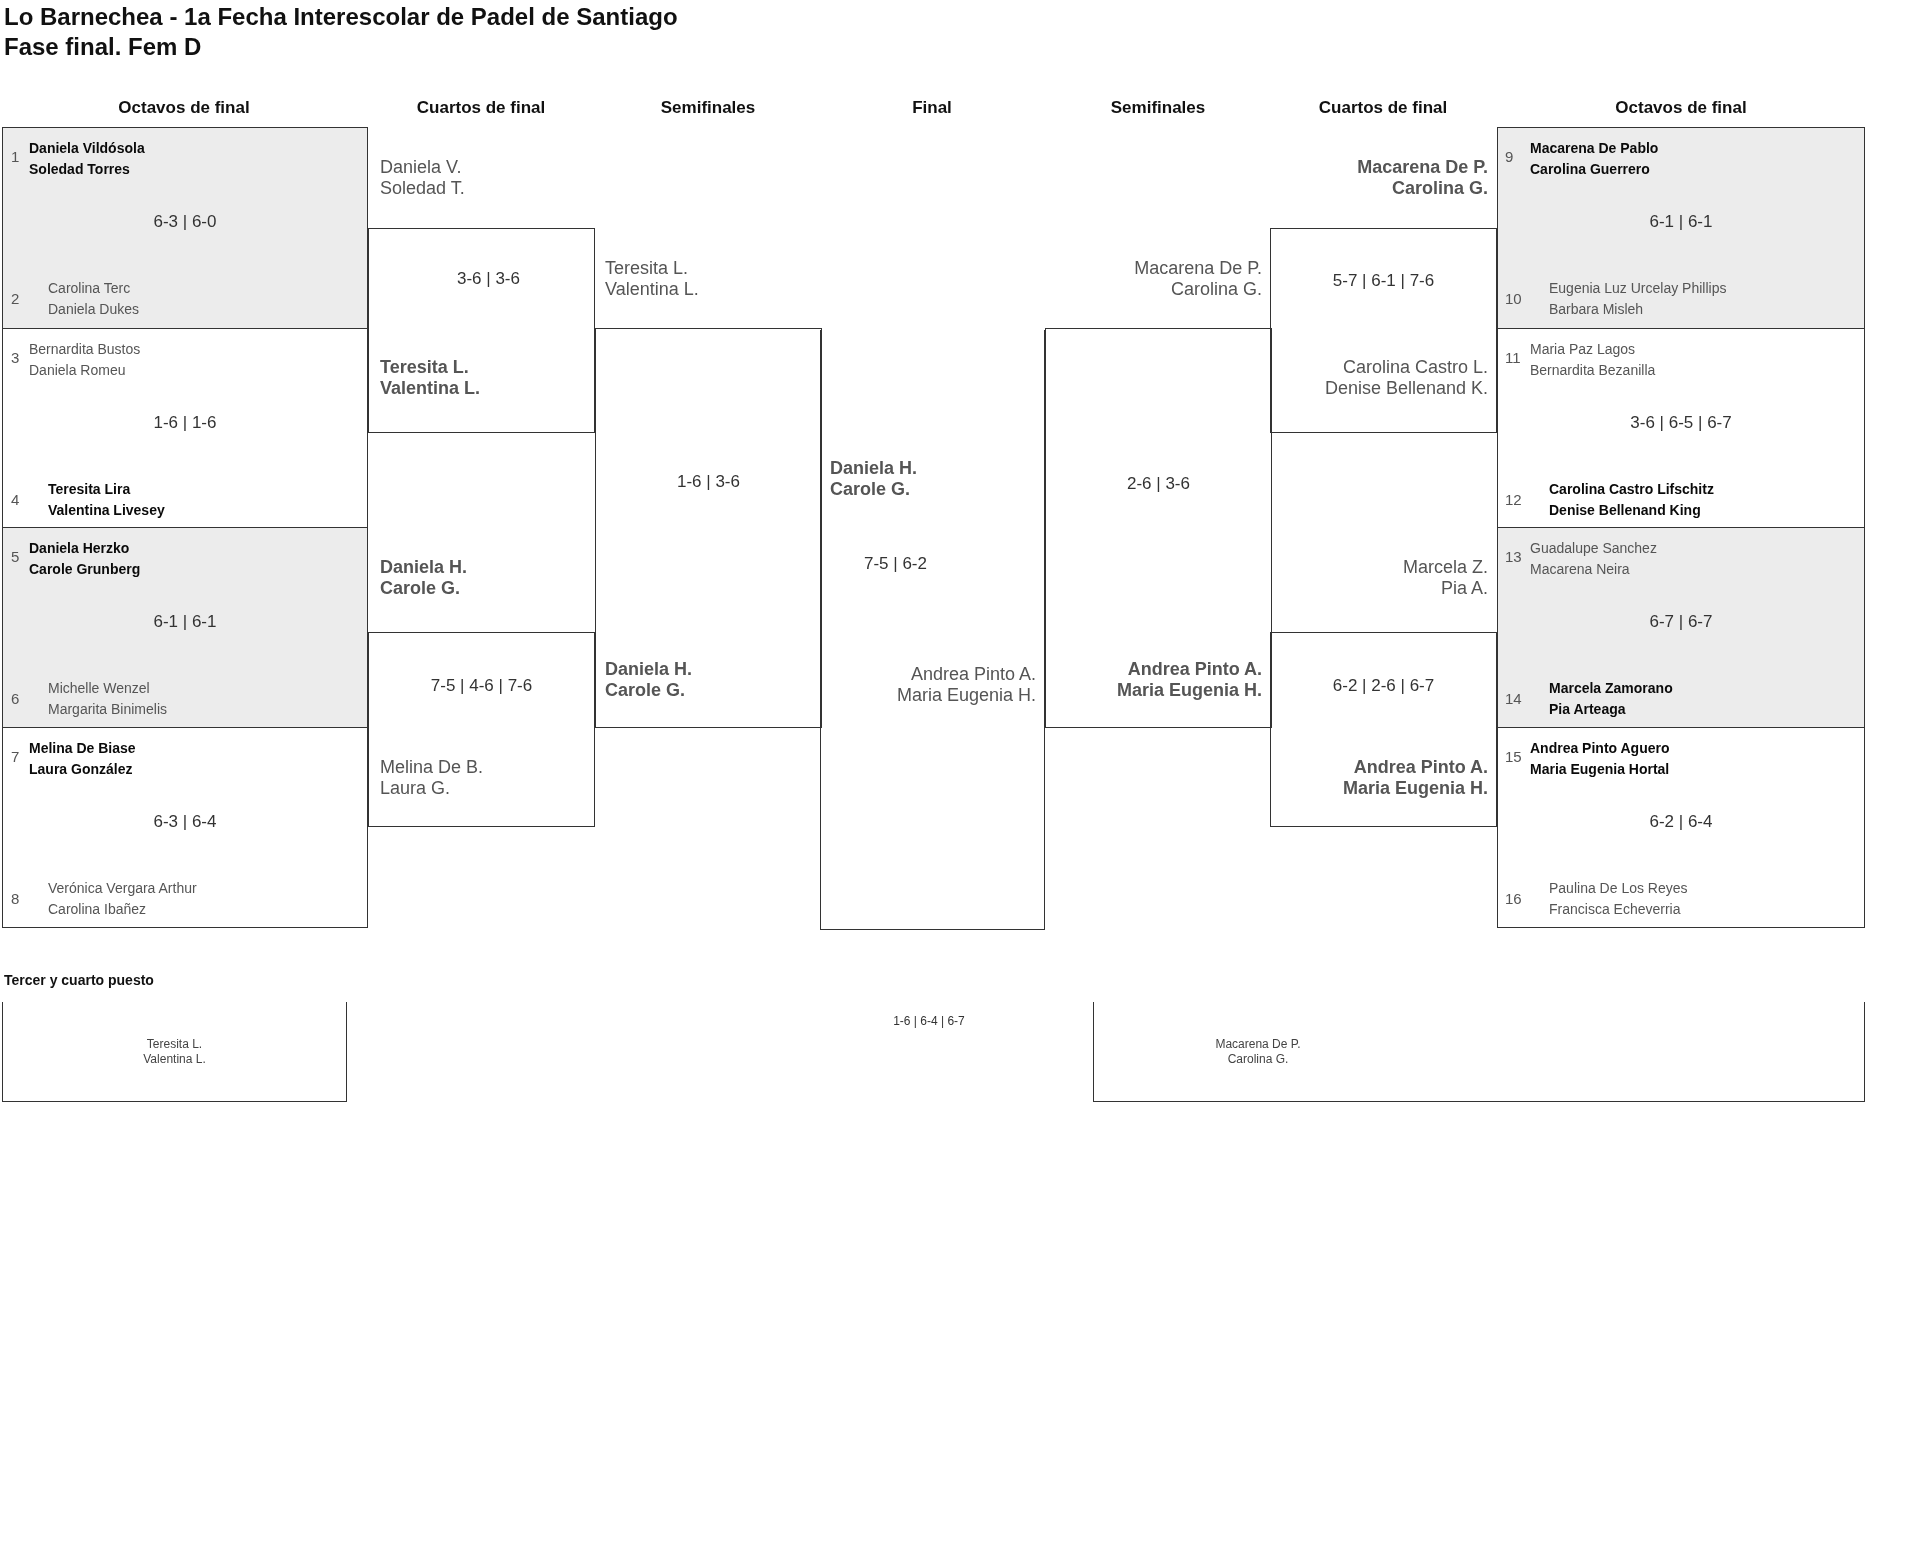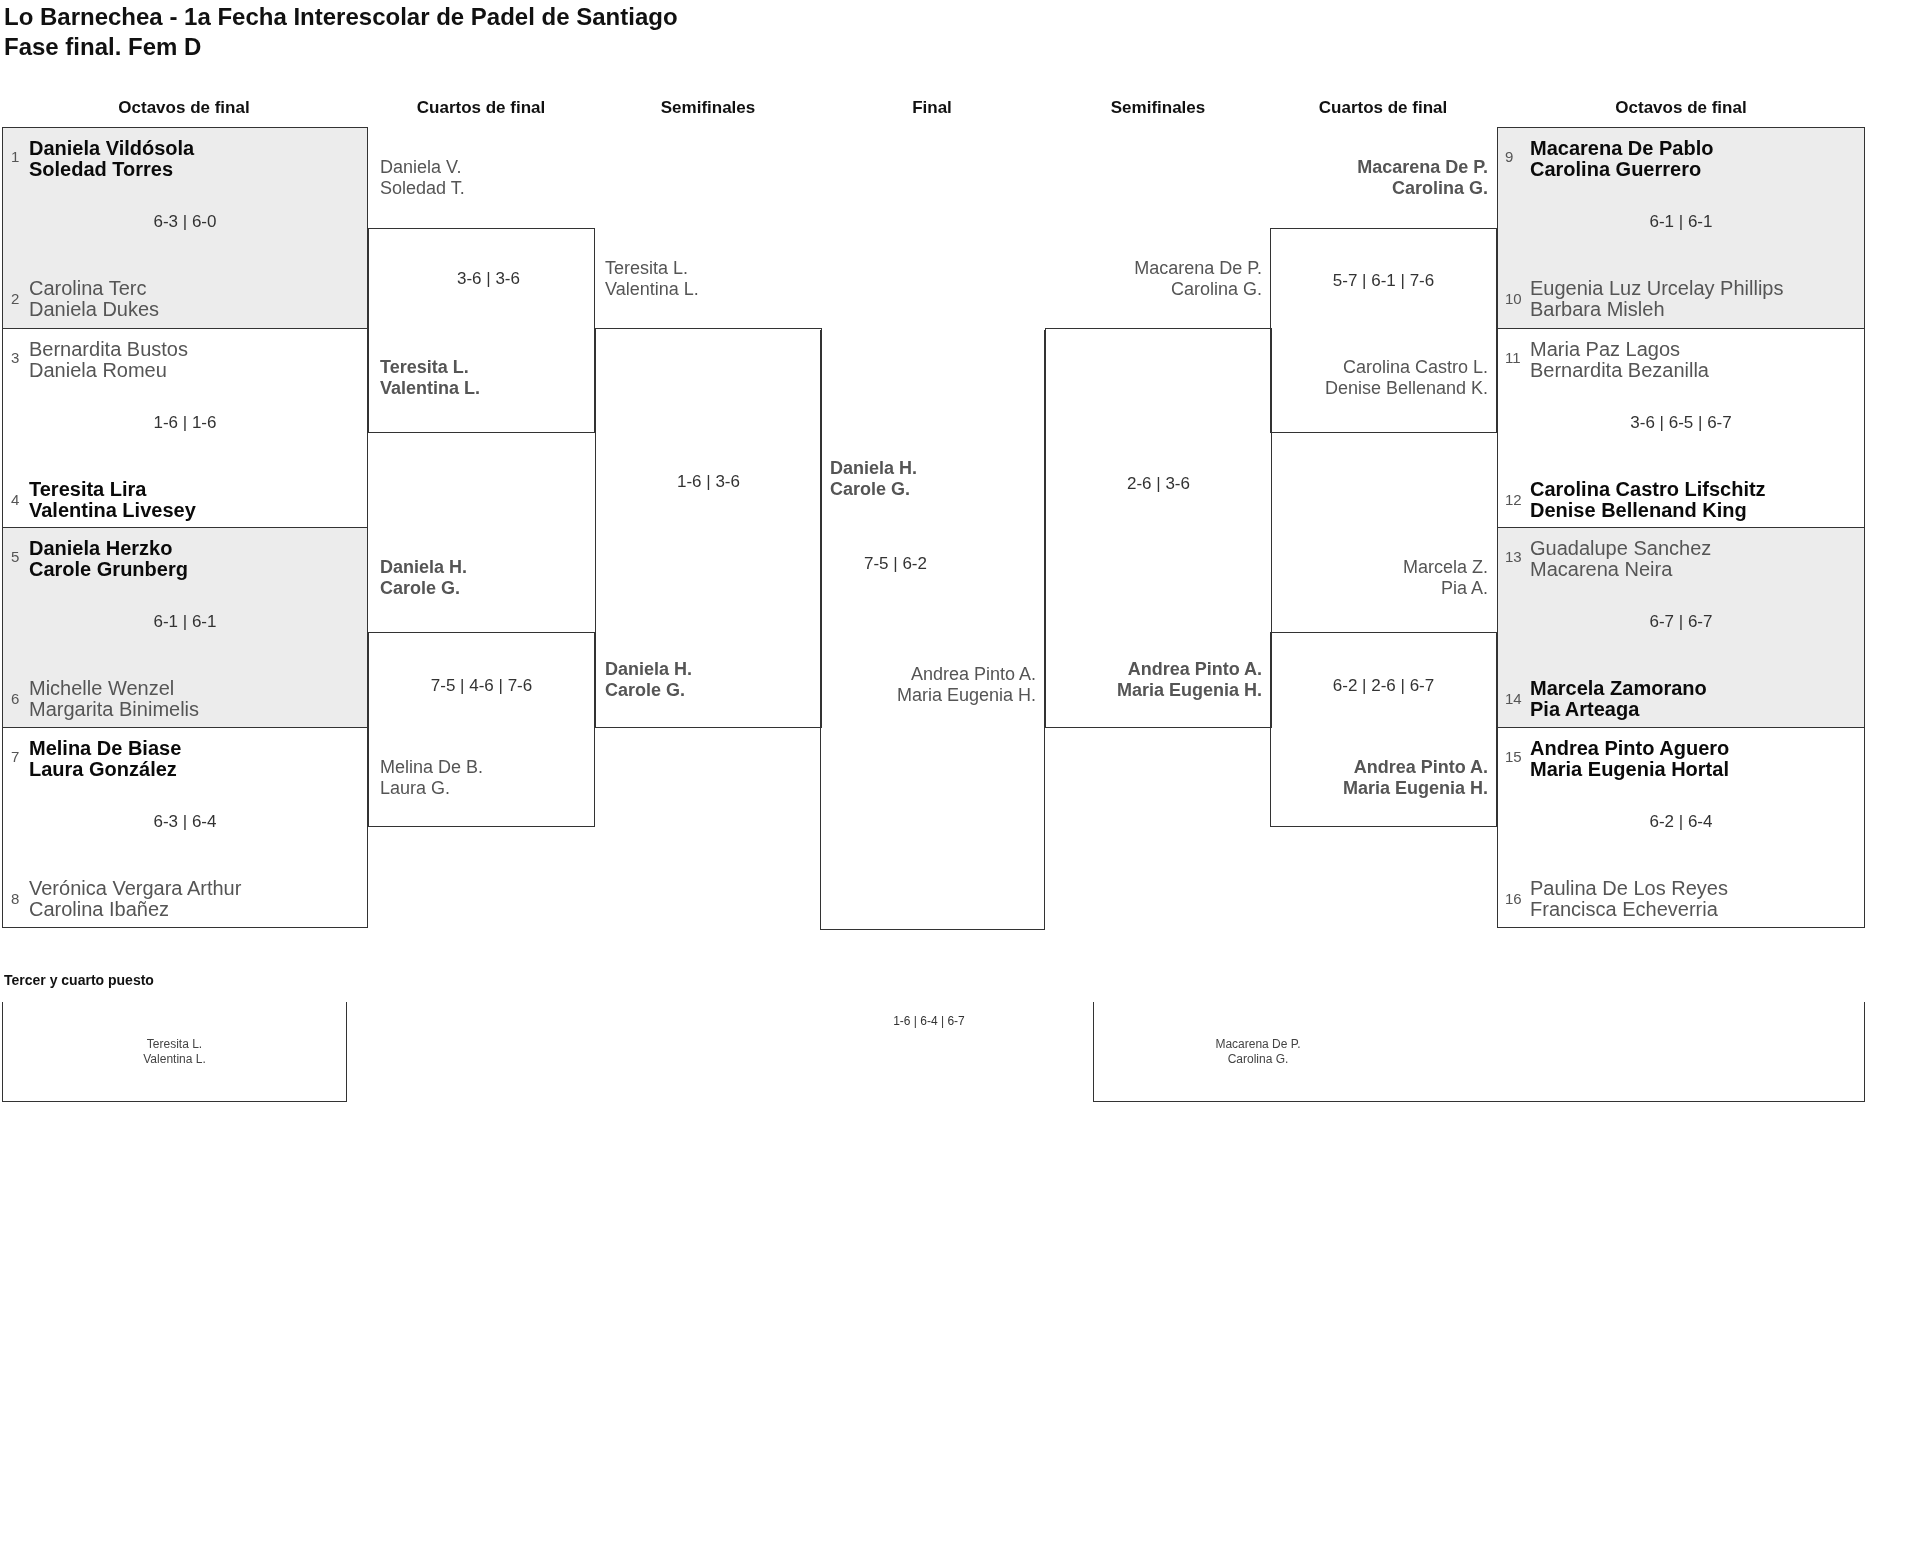--- a/index.html
+++ b/index.html
@@ -11,25 +11,25 @@
   .hdr{position:absolute;top:98px;width:300px;text-align:center;font-size:17px;font-weight:600;color:#111;}
   .obox{position:absolute;border:1px solid #333;box-sizing:border-box;background:#fff;}
   .obox-l{left:2px;width:366px;}
   .obox-r{left:1497px;width:368px;}
   .obox.shaded{background:#ececec;}
   .seed{position:absolute;font-size:15px;color:#555;}
   .obox-l .seed{left:8px;}
   .obox-r .seed{left:7px;}
   .seed.s1{top:20px;}
   .seed.s2{top:162px;}
-  .team{position:absolute;font-size:20px;line-height:21px;color:#555;}
+  .team{position:absolute;font-size:14px;line-height:21px;color:#555;}
   .obox-l .team{left:26px;}
   .obox-r .team{left:32px;}
   .team.t1{top:10px;}
-  .team.t2{top:150px;}
+  .team.t2{top:150px;margin-left:19px;}
   .w{color:#0a0a0a;font-weight:700;}
   .oscore{position:absolute;left:0;right:0;top:84px;text-align:center;font-size:17px;color:#333;}
   .mbox{position:absolute;border:1px solid #333;box-sizing:border-box;background:transparent;}
   .open-top{border-top:none !important;}
   .lbl{position:absolute;width:215px;font-size:18px;line-height:21px;color:#555;}
   .lbl.ra{text-align:right;}
   .mscore{position:absolute;text-align:center;font-size:17px;color:#333;}
   .tp-heading{position:absolute;left:4px;top:972px;font-size:14px;font-weight:700;color:#111;}
   .tp-label{position:absolute;text-align:center;font-size:12px;line-height:15px;color:#444;}
   .tp-score{position:absolute;text-align:center;font-size:12px;color:#333;}

